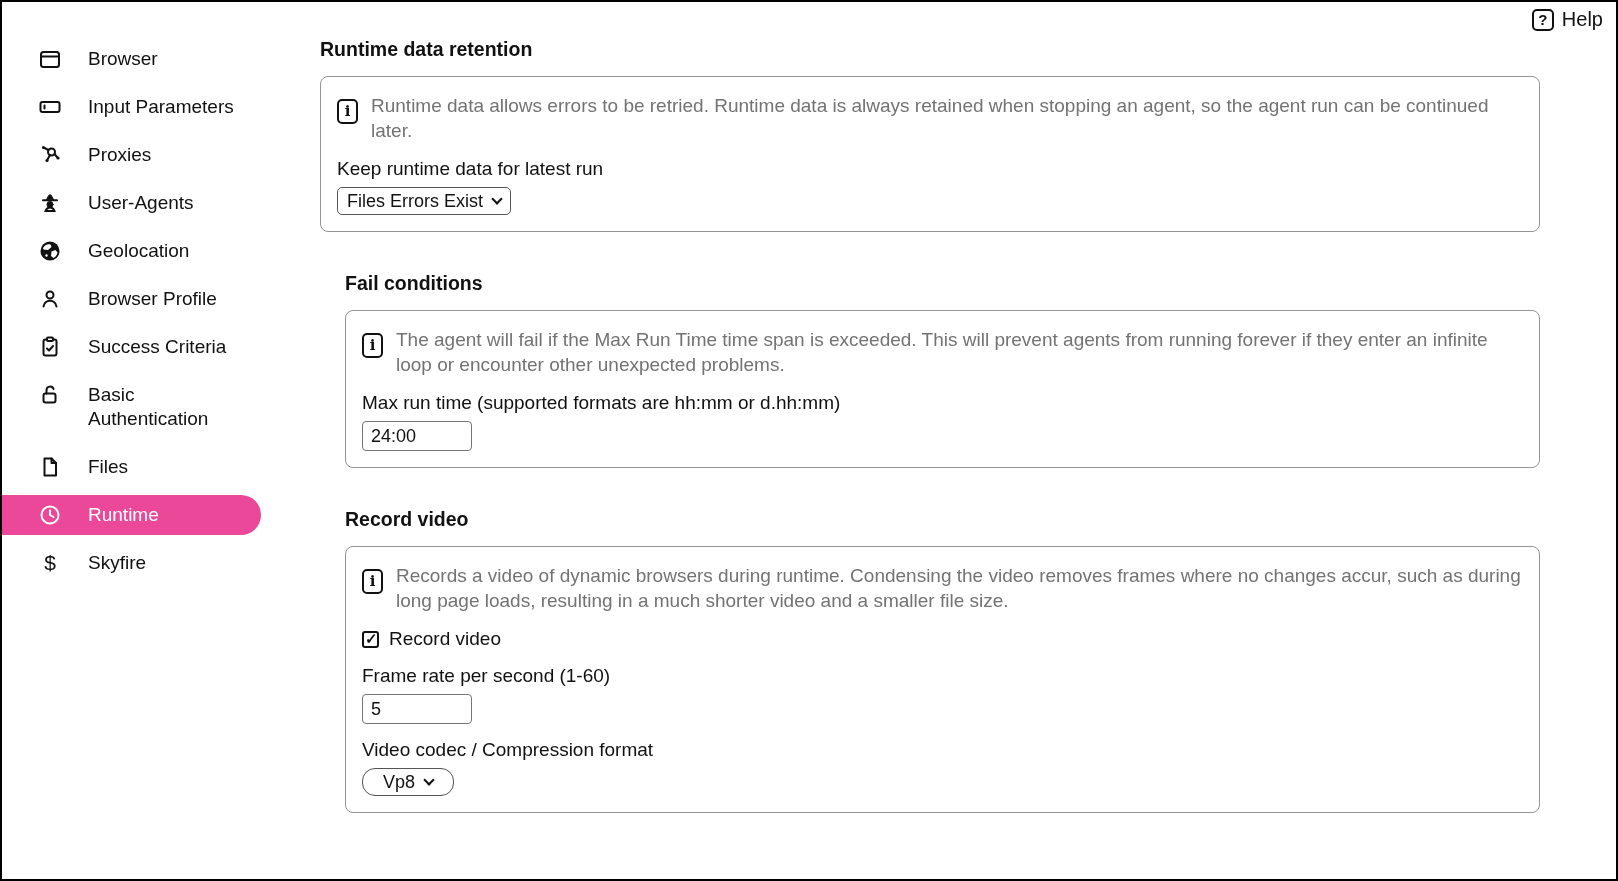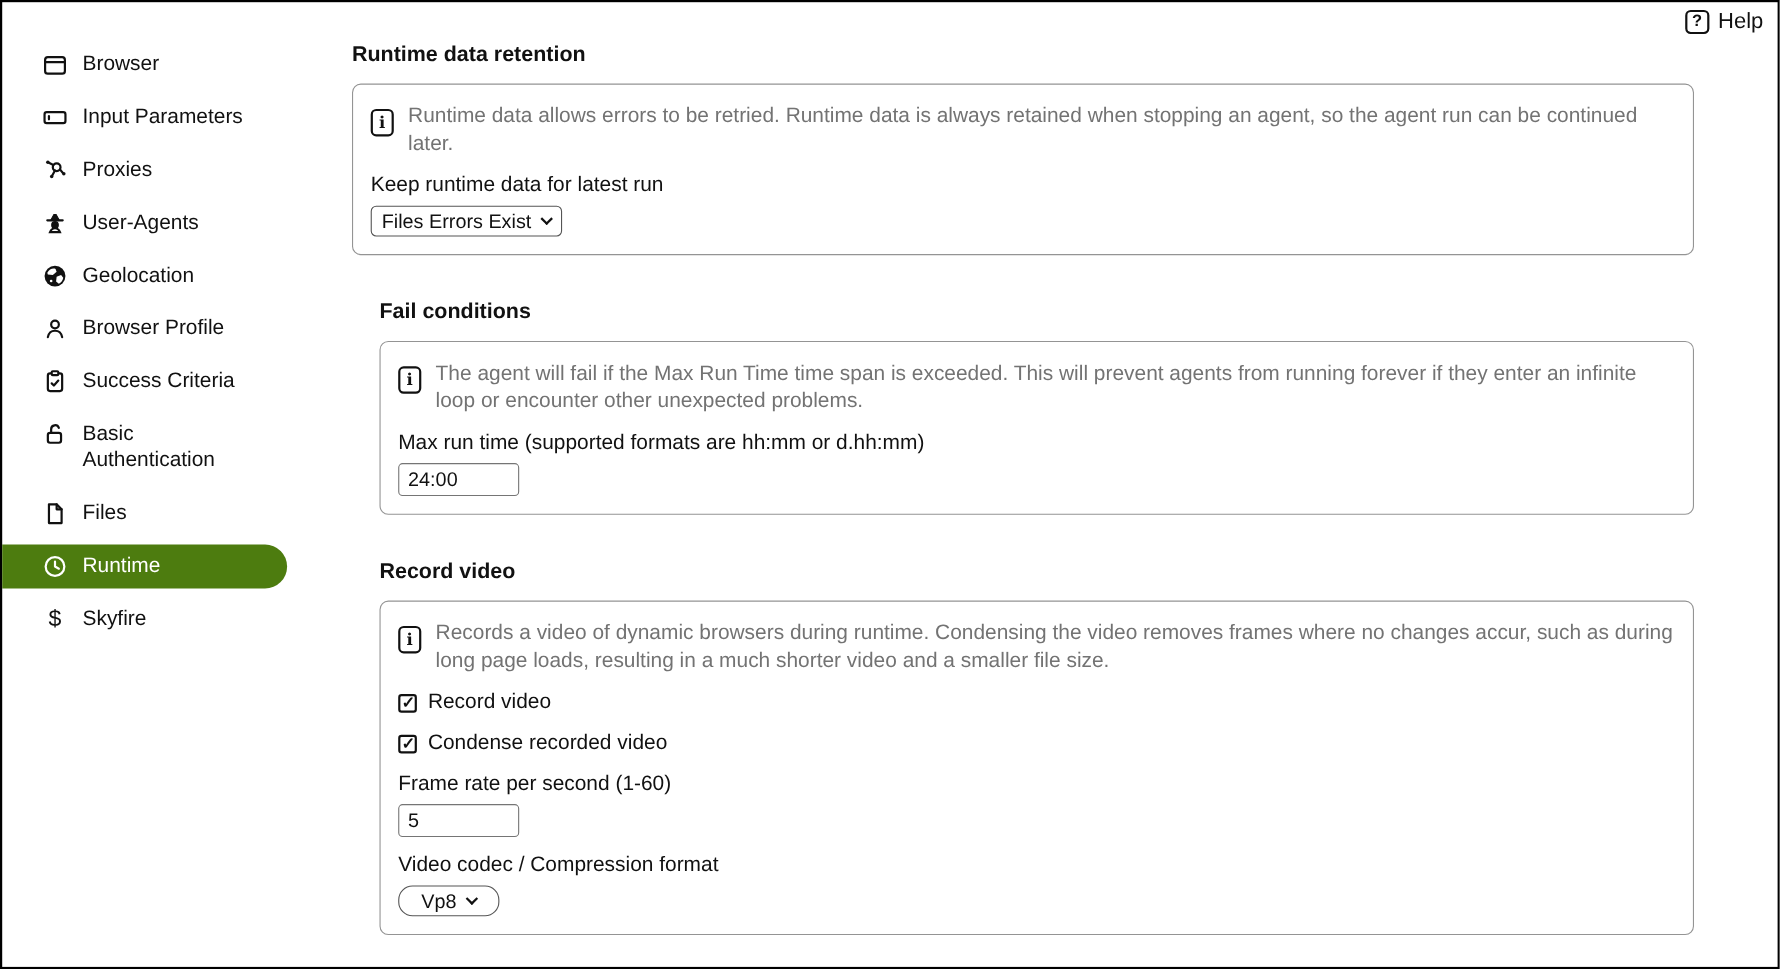--- a/index.html
+++ b/index.html
@@ -21,32 +21,32 @@
   }
   .help-icon {
     width:22px; height:22px; border:2px solid #111; border-radius:5px;
     display:flex; align-items:center; justify-content:center;
     font-size:15px; font-weight:700;
   }
 
   
   .sidebar { position:absolute; top:33px; left:0; width:300px; }
   .side-item {
-    display:flex; align-items:flex-start; gap:13px;
+    display:flex; align-items:flex-start; gap:26px;
     padding:12px 0 12px 36px; font-size:19px; line-height:24px;
     color:#111; cursor:pointer;
   }
   .side-item .icn { width:24px; height:24px; flex:0 0 24px; color:#111; }
   .side-item .icn svg { width:24px; height:24px; display:block; }
   .side-item .icn.char {
     text-align:center; font-size:21px; line-height:24px; font-weight:500;
   }
   .side-item .lbl { max-width:158px; }
   .side-item.selected {
-    background:#4d7c0f; color:#fff;
+    background:#ec4899; color:#fff;
     width:259px; border-radius:0 21px 21px 0;
     padding-top:8px; padding-bottom:8px; margin:4px 0;
   }
   .side-item.selected .icn { color:#fff; }
 
   
   .content { position:absolute; left:318px; top:36px; width:1220px; }
   .section + .section { margin-top:40px;padding-left:25px; }
   .section h2 {
     margin:0 0 15px 0; font-size:19.5px; font-weight:700; color:#111;
@@ -260,24 +260,20 @@
         <div class="info-row">
           <span class="info-icon">i</span>
           <div class="info-text">Records a video of dynamic browsers during runtime. Condensing the video removes frames where no changes accur, such as during long page loads, resulting in a much shorter video and a smaller file size.</div>
         </div>
 
         <div class="cb-row">
           <span class="checkbox checked"></span>
           <span>Record video</span>
         </div>
 
-        <div class="cb-row">
-          <span class="checkbox checked"></span>
-          <span>Condense recorded video</span>
-        </div>
 
         <div class="field-label">Frame rate per second (1-60)</div>
         <input class="text-input" type="text" value="5" style="">
 
         <div class="field-label">Video codec / Compression format</div>
         <span class="select" style="min-width:92px; justify-content:center;border-radius:13px;">
           <span>Vp8</span>
           <span class="chevron"></span>
         </span>
       </div>

